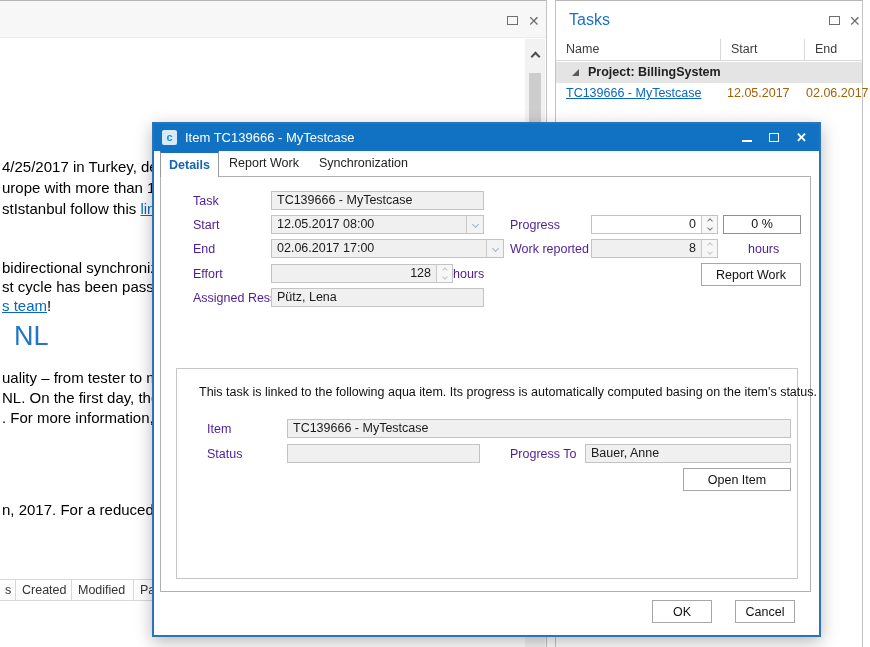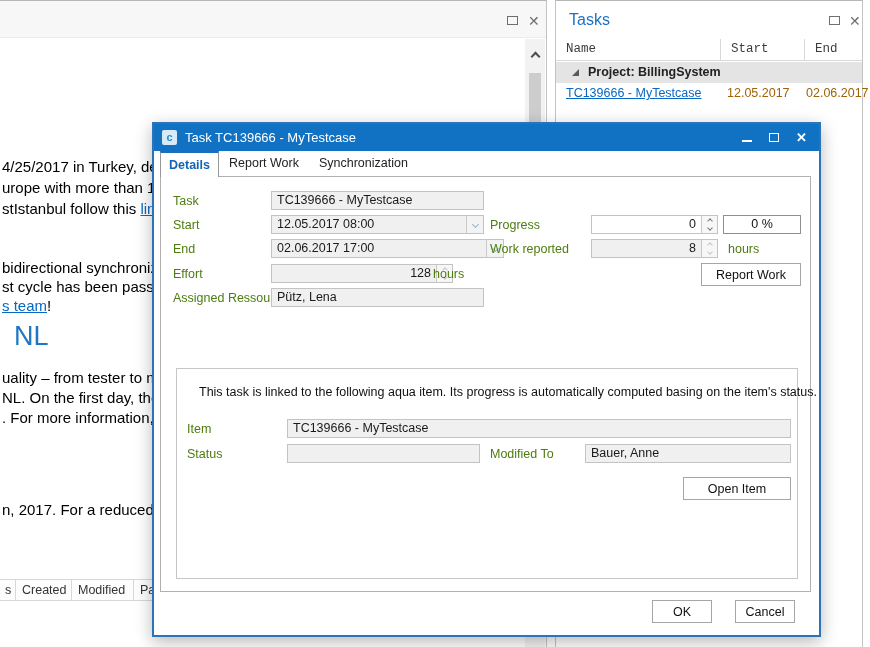--- a/index.html
+++ b/index.html
@@ -28,21 +28,21 @@
   .lw-grid-header { position:absolute; left:0; top:578px; width:525px; height:22px;
                     border-top:1px solid #d8d8d8; border-bottom:1px solid #d8d8d8; background:#fdfdfd; display:flex; }
   .lw-gh-cell { height:100%; border-right:1px solid #d8d8d8; font-size:12.5px; color:#333;
                 line-height:20px; padding-left:6px; overflow:hidden; white-space:nowrap; }
 
   
   .tasks-panel { position:absolute; left:555px; top:0; width:308px; height:647px; background:#fff;
                  border-top:1px solid #b6b6b6; border-left:1px solid #c3c3c3; border-right:1px solid #c3c3c3; z-index:1; }
   .tp-title { position:absolute; left:13px; top:10px; font-size:16px; color:#1b72c2; }
   .tp-header-row { position:absolute; left:0; top:38px; width:100%; height:22px; border-bottom:1px solid #d8d8d8; }
-  .tp-col { position:absolute; top:0; height:100%; font-size:12.5px; color:#3c3c3c; line-height:21px; padding-left:10px;font-family:Liberation Mono, monospace; }
+  .tp-col { position:absolute; top:0; height:100%; font-size:12.5px; color:#3c3c3c; line-height:21px; padding-left:10px; }
   .tp-col.sep { border-left:1px solid #d8d8d8; }
   .tp-group-row { position:absolute; left:0; top:61px; width:100%; height:21px; background:#e4e4e4;
                   font-size:12.5px; font-weight:bold; color:#222; line-height:21px; cursor:pointer; }
   .tri-expanded { position:absolute; left:16px; top:7px; width:0; height:0;
                   border-bottom:7px solid #5a5a5a; border-left:7px solid transparent; }
   .tp-data-row { position:absolute; left:0; top:83px; width:100%; height:20px; font-size:12.5px; line-height:19px; }
   .tp-link { position:absolute; left:10px; color:#0868c2; text-decoration:underline; cursor:pointer; white-space:nowrap; }
   .tp-cell { position:absolute; color:#a16207; white-space:nowrap; }
 
   
@@ -56,21 +56,21 @@
   .dc-min { display:inline-block; width:10px; height:8px; border-bottom:2px solid #fff; cursor:pointer; }
   .dc-max { display:inline-block; width:10px; height:9px; border:1.5px solid #fff; cursor:pointer; }
   .dc-close { color:#fff; font-size:13px; font-weight:bold; line-height:13px; cursor:pointer; }
 
   .tabstrip { position:absolute; left:6px; top:27px; height:26px; display:flex; align-items:stretch; z-index:2; }
   .tab { font-size:12.5px; color:#222; padding:0 10px; line-height:24px; cursor:pointer; }
   .tab.active { background:#fff; border:1px solid #989898; border-bottom:none; border-top:2px solid #1d6fbd;
                 color:#1464b4; font-weight:bold; padding:0 8px; }
   .tabpage { position:absolute; left:6px; top:52px; width:651px; height:416px; border:1px solid #b0b0b0; background:#fff; }
 
-  .lbl { position:absolute; font-size:12.5px; color:#4d7c0f; white-space:nowrap; }
+  .lbl { position:absolute; font-size:12.5px; color:#4c1d95; white-space:nowrap;margin-left:20px; }
   .fld { position:absolute; height:19px; background:#f0f0f0; border:1px solid #c3c3c3;
          font-size:12.5px; color:#1a1a1a; line-height:17px; padding:0 5px; white-space:nowrap; overflow:hidden; }
   .fld.white { background:#fff; }
   .fld.num { text-align:right; padding-right:21px; }
   .spin { position:absolute; right:0; top:0; bottom:0; width:16px; border-left:1px solid #c9c9c9;
           display:flex; flex-direction:column; align-items:center; justify-content:center; gap:3px;
           background:#f7f7f7; color:#7a7a7a; cursor:pointer; }
   .spin.disabled { color:#c6c6c6; }
   .spin .chev { width:4px; height:4px; border-width:1.4px; }
   .ddbtn { position:absolute; right:0; top:0; bottom:0; width:17px; border-left:1px solid #c9c9c9;
@@ -143,21 +143,21 @@
     <div class="tp-data-row">
       <span class="tp-link">TC139666 - MyTestcase</span>
       <span class="tp-cell" style="left:171px;">12.05.2017</span>
       <span class="tp-cell" style="left:250px;">02.06.2017</span>
     </div>
   </div>
 
   <div class="dialog">
     <div class="dlg-titlebar">
       <span class="dlg-icon">c</span>
-      <span class="dlg-title">Task TC139666 - MyTestcase</span>
+      <span class="dlg-title">Item TC139666 - MyTestcase</span>
       <span class="dlg-controls">
         <span class="dc-min"></span>
         <span class="dc-max"></span>
         <span class="dc-close">✕</span>
       </span>
     </div>
 
     <div class="tabstrip">
       <div class="tab active">Details</div>
       <div class="tab">Report Work</div>
@@ -222,24 +222,24 @@
 
       <div class="groupbox">
         <div class="gb-desc">This task is linked to the following aqua item. Its progress is automatically computed basing on the item's status.</div>
 
         <div class="lbl" style="left:10px; top:53px;">Item</div>
         <div class="fld" style="left:110px; top:50px; width:504px;">TC139666 - MyTestcase</div>
 
         <div class="lbl" style="left:10px; top:78px;">Status</div>
         <div class="fld" style="left:110px; top:75px; width:193px;"></div>
 
-        <div class="lbl" style="left:313px; top:78px;">Modified To</div>
+        <div class="lbl" style="left:313px; top:78px;">Progress To</div>
         <div class="fld" style="left:408px; top:75px; width:206px;">Bauer, Anne</div>
 
-        <button class="btn" style="left:506px; top:108px; width:108px; height:23px;">Open Item</button>
+        <button class="btn" style="left:506px; top:99px; width:108px; height:23px;">Open Item</button>
       </div>
     </div>
 
     <button class="btn" style="left:498px; top:476px; width:60px; height:23px;">OK</button>
     <button class="btn" style="left:581px; top:476px; width:60px; height:23px;">Cancel</button>
   </div>
 
 </div>
 
 </body></html>

